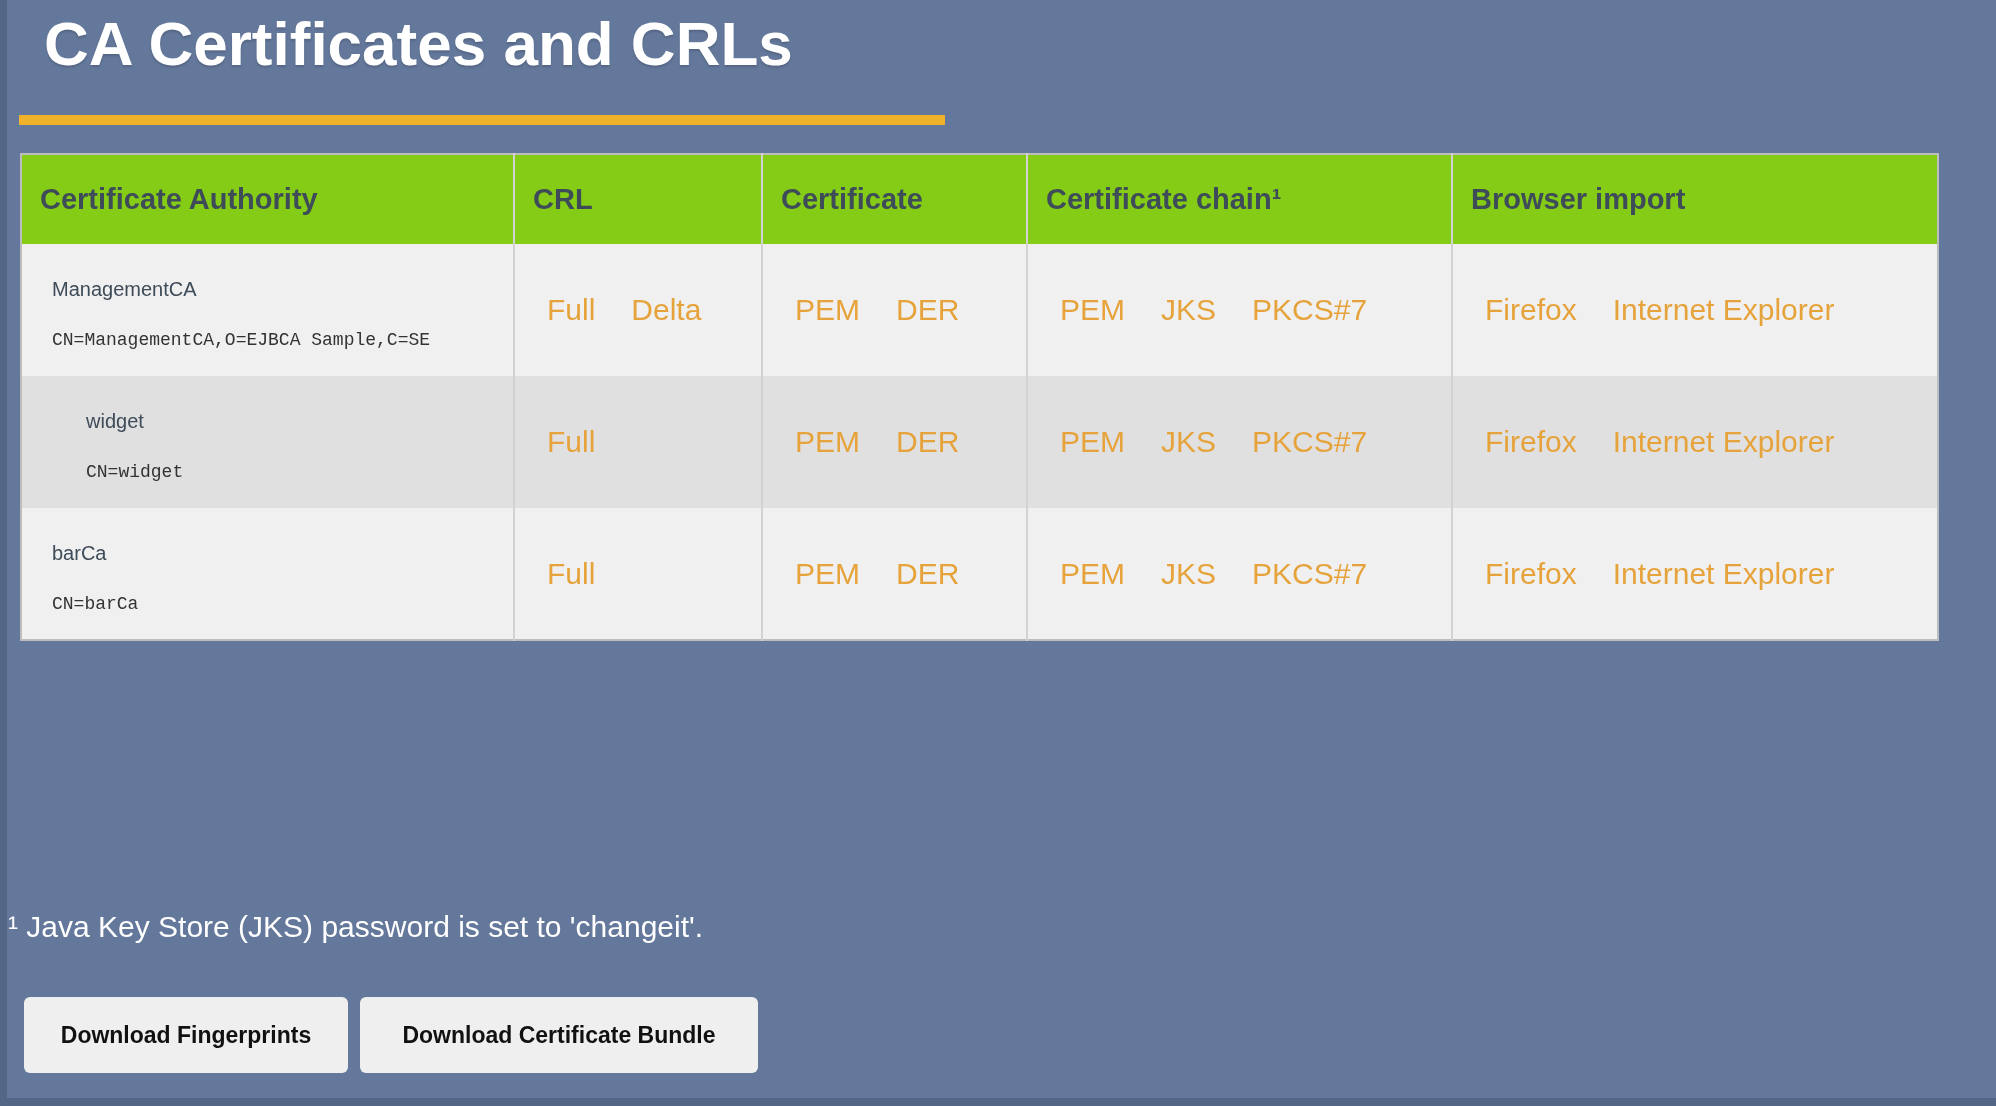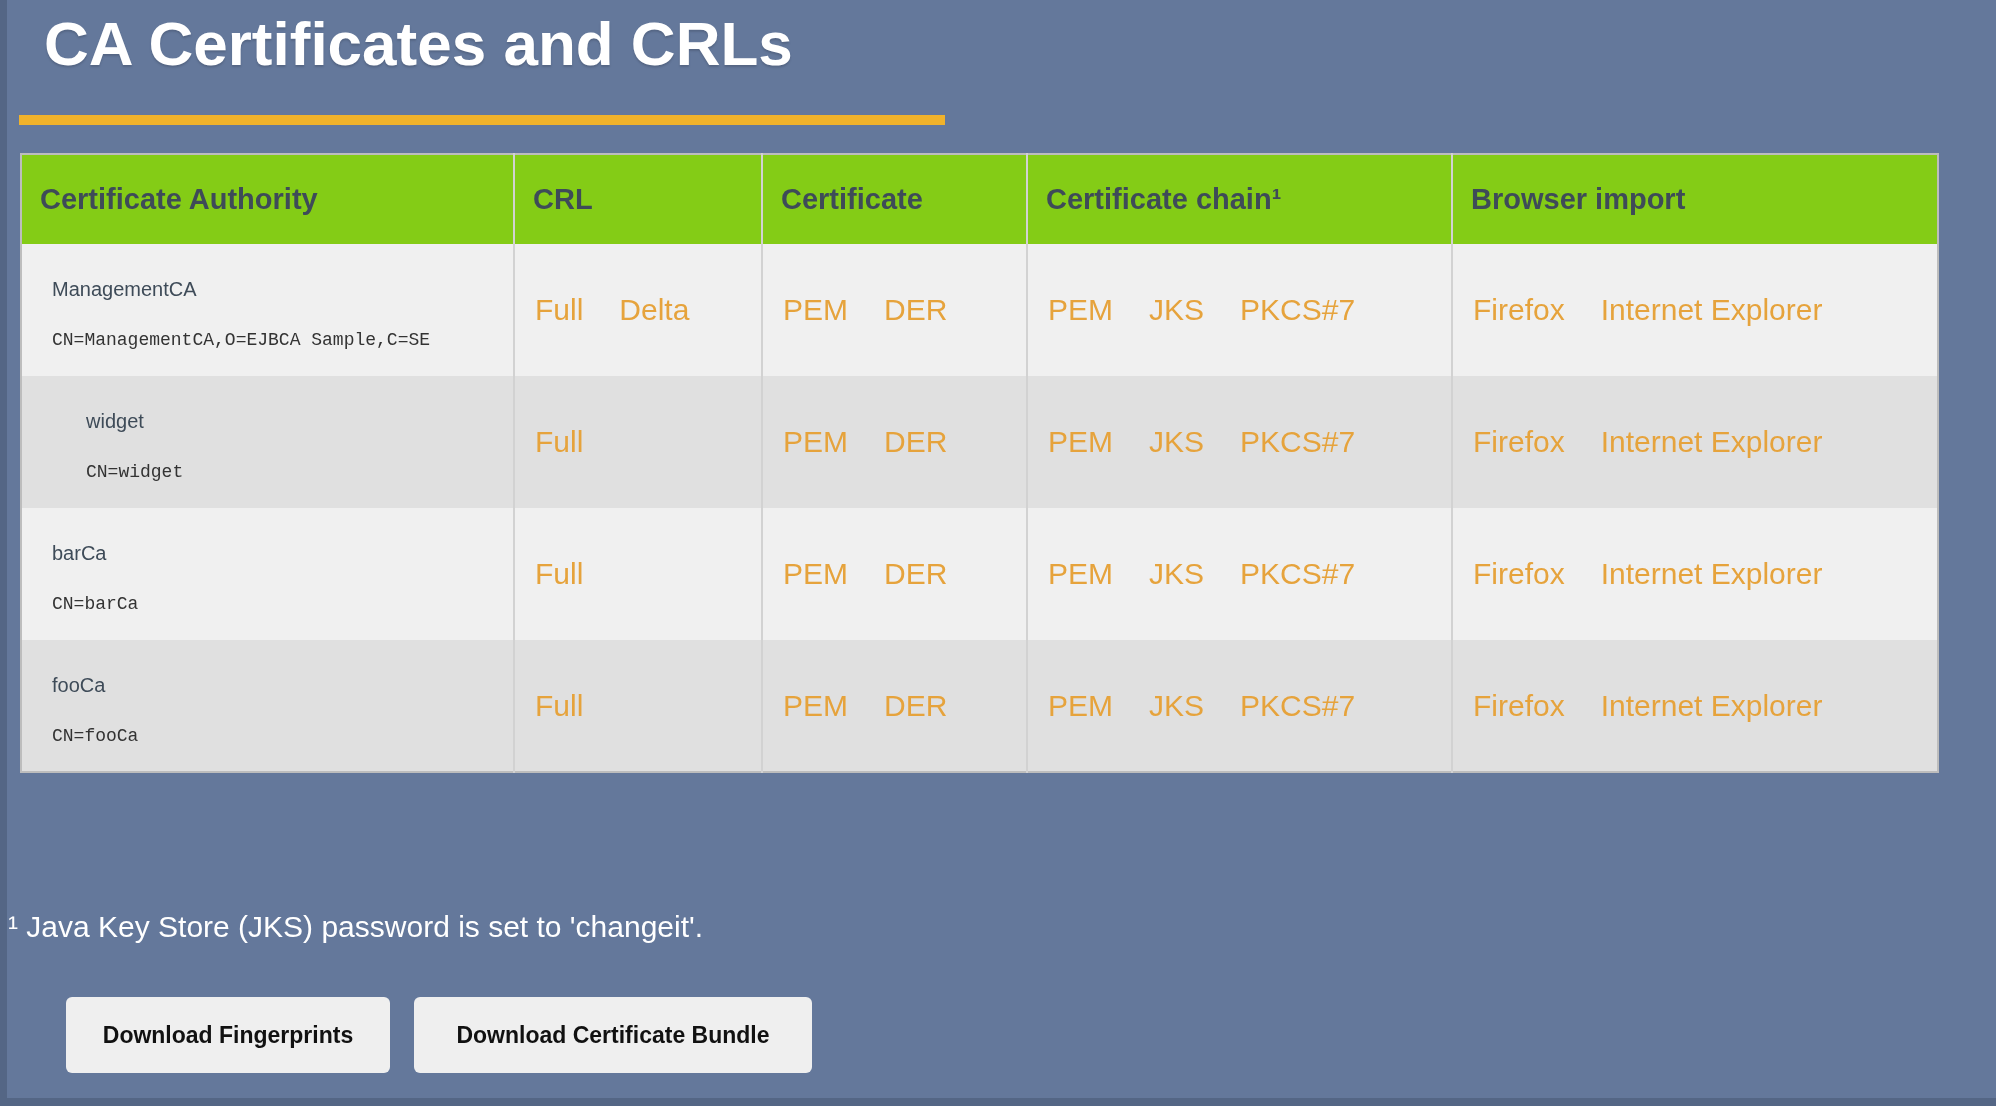--- a/index.html
+++ b/index.html
@@ -38,33 +38,33 @@
   }
   tbody tr { height:132px; }
   tbody tr:nth-child(odd)  { background:#F0F0F0; }
   tbody tr:nth-child(even) { background:#E0E0E0; }
 
   td.ca-cell { vertical-align:top; padding:26px 0 0 30px; }
   .ca-name { font-size:20px; color:#3E4B58; line-height:38px; white-space:nowrap; }
   .ca-dn   { font-family:"Liberation Mono", monospace; font-size:18px; color:#333333; margin-top:22px; white-space:nowrap; }
   tr.indent .ca-name, tr.indent .ca-dn { margin-left:34px; }
 
-  td.link-cell { vertical-align:middle; padding-left:20px; white-space:nowrap; }
+  td.link-cell { vertical-align:middle; padding-left:32px; white-space:nowrap; }
   a.link {
     display:inline-block; margin-right:36px;
     color:#E6A33C; font-size:30px; text-decoration:none; cursor:pointer;
   }
   a.link:last-child { margin-right:0; }
 
   .footnote {
     position:absolute; left:8px; top:910px;
     color:#ffffff; font-size:30px; white-space:nowrap;
   }
 
-  .buttons { position:absolute; left:24px; top:997px; display:flex; gap:24px;margin-left:42px; }
+  .buttons { position:absolute; left:24px; top:997px; display:flex; gap:12px; }
   .btn {
     height:76px; background:#EFEFEF; border:0; border-radius:6px;
     font-family:"Liberation Sans", sans-serif;
     font-size:23px; font-weight:bold; color:#111111;
     cursor:pointer;
   }
   .btn-fingerprints { width:324px; }
   .btn-bundle { width:398px; }
 </style>
 </head>
@@ -117,30 +117,20 @@
       <tr>
         <td class="ca-cell">
           <div class="ca-name">barCa</div>
           <div class="ca-dn">CN=barCa</div>
         </td>
         <td class="link-cell"><a class="link">Full</a></td>
         <td class="link-cell"><a class="link">PEM</a><a class="link">DER</a></td>
         <td class="link-cell"><a class="link">PEM</a><a class="link">JKS</a><a class="link">PKCS#7</a></td>
         <td class="link-cell"><a class="link">Firefox</a><a class="link">Internet Explorer</a></td>
       </tr>
-      <tr>
-        <td class="ca-cell">
-          <div class="ca-name">fooCa</div>
-          <div class="ca-dn">CN=fooCa</div>
-        </td>
-        <td class="link-cell"><a class="link">Full</a></td>
-        <td class="link-cell"><a class="link">PEM</a><a class="link">DER</a></td>
-        <td class="link-cell"><a class="link">PEM</a><a class="link">JKS</a><a class="link">PKCS#7</a></td>
-        <td class="link-cell"><a class="link">Firefox</a><a class="link">Internet Explorer</a></td>
-      </tr>
     </tbody>
 </table>
 
 <div class="footnote">¹ Java Key Store (JKS) password is set to 'changeit'.</div>
 
 <div class="buttons">
   <button class="btn btn-fingerprints">Download Fingerprints</button>
   <button class="btn btn-bundle">Download Certificate Bundle</button>
 </div>
 

